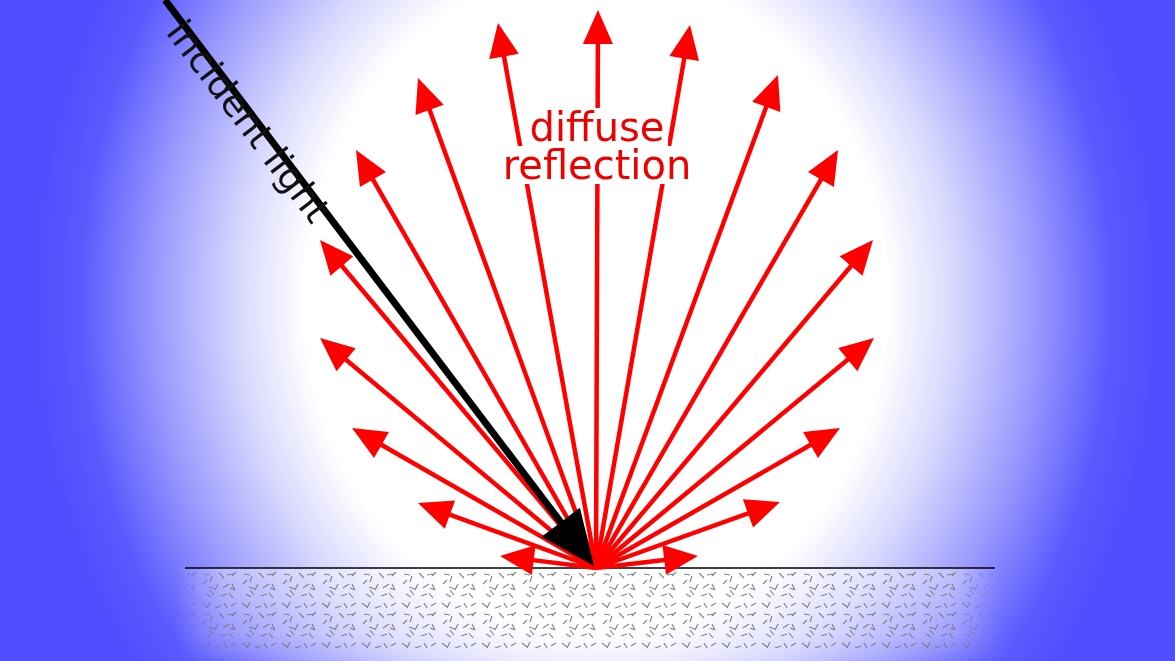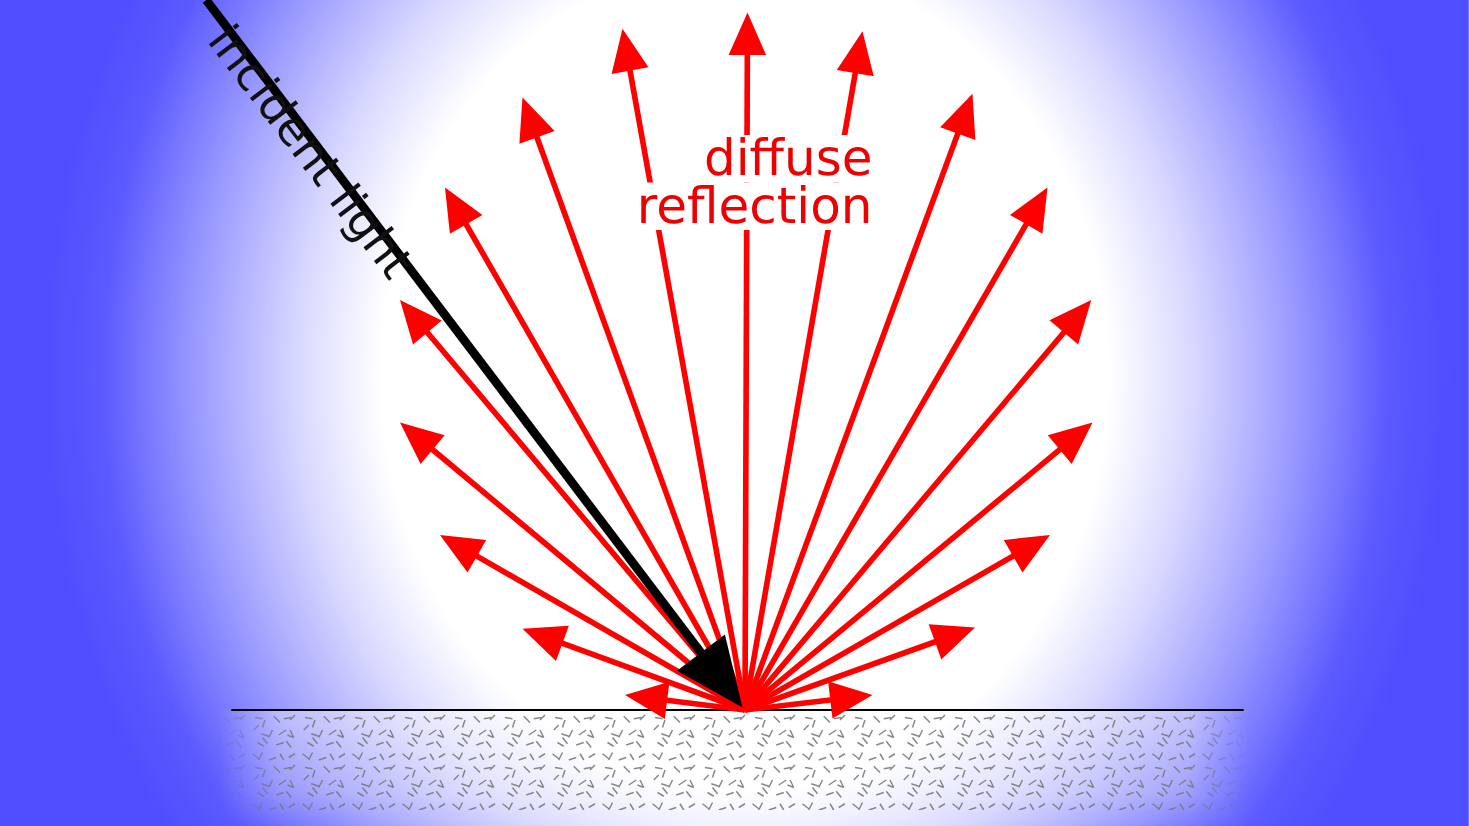--- a/index.html
+++ b/index.html
@@ -1,20 +1,20 @@
 <!DOCTYPE html>
 <html><head>
 <meta charset="utf-8">
 <style>
   html, body { margin: 0; padding: 0; }
   body { width: 1175px; height: 661px; overflow: hidden; position: relative;
     background: radial-gradient(ellipse 560px 640px at 596px 300px, #ffffff 0%, #ffffff 52%, #d8d8ff 64%, #9c9cff 78%, #5a5aff 92%, #4f4fff 100%);
     font-family: "DejaVu Sans", sans-serif; }
   #scene { position: absolute; left: 0; top: 0; }
-  .lbl { position: absolute; color: #ee0000; font-size: 40px; line-height: 38px; text-align: right; font-family: "DejaVu Sans", sans-serif; }
+  .lbl { position: absolute; color: #ee0000; font-size: 40px; line-height: 38px; text-align: center; font-family: "DejaVu Sans", sans-serif; }
   #diffuse-label { left: 492px; top: 108px; width: 210px; }
   #incident-label { position: absolute; left: 192px; top: 12px; font-size: 37px; color: #111; font-family: "DejaVu Sans", sans-serif;
     transform-origin: 0 0; transform: rotate(52.7deg); white-space: nowrap; }
 </style>
 </head>
 <body>
 
 <svg id="scene" width="1175" height="661" viewBox="0 0 1175 661" xmlns="http://www.w3.org/2000/svg">
   <defs>
     <pattern id="rough" width="40" height="40" patternUnits="userSpaceOnUse">

